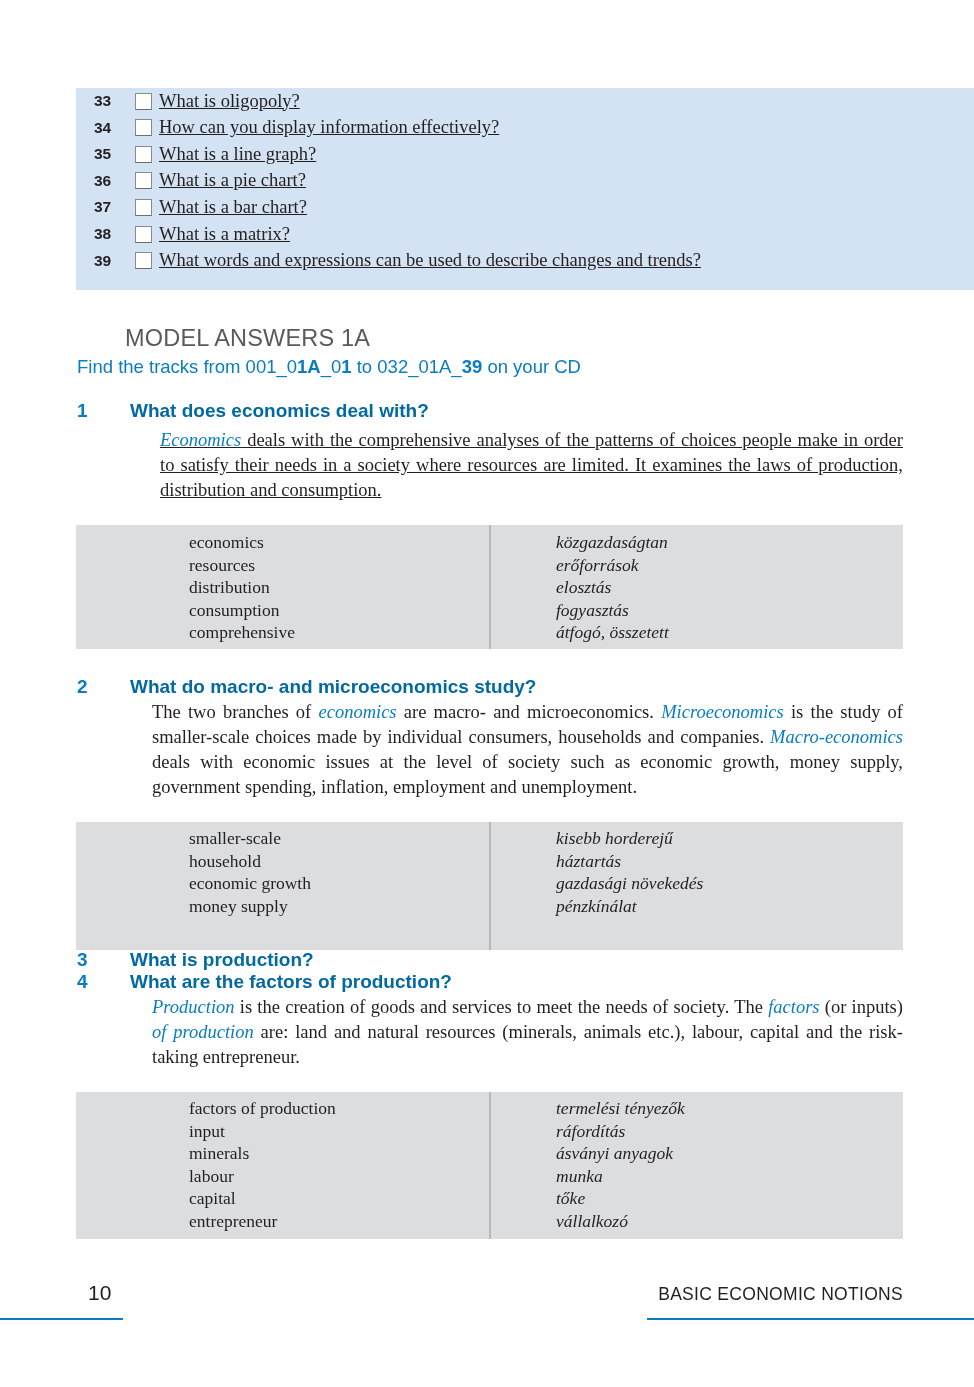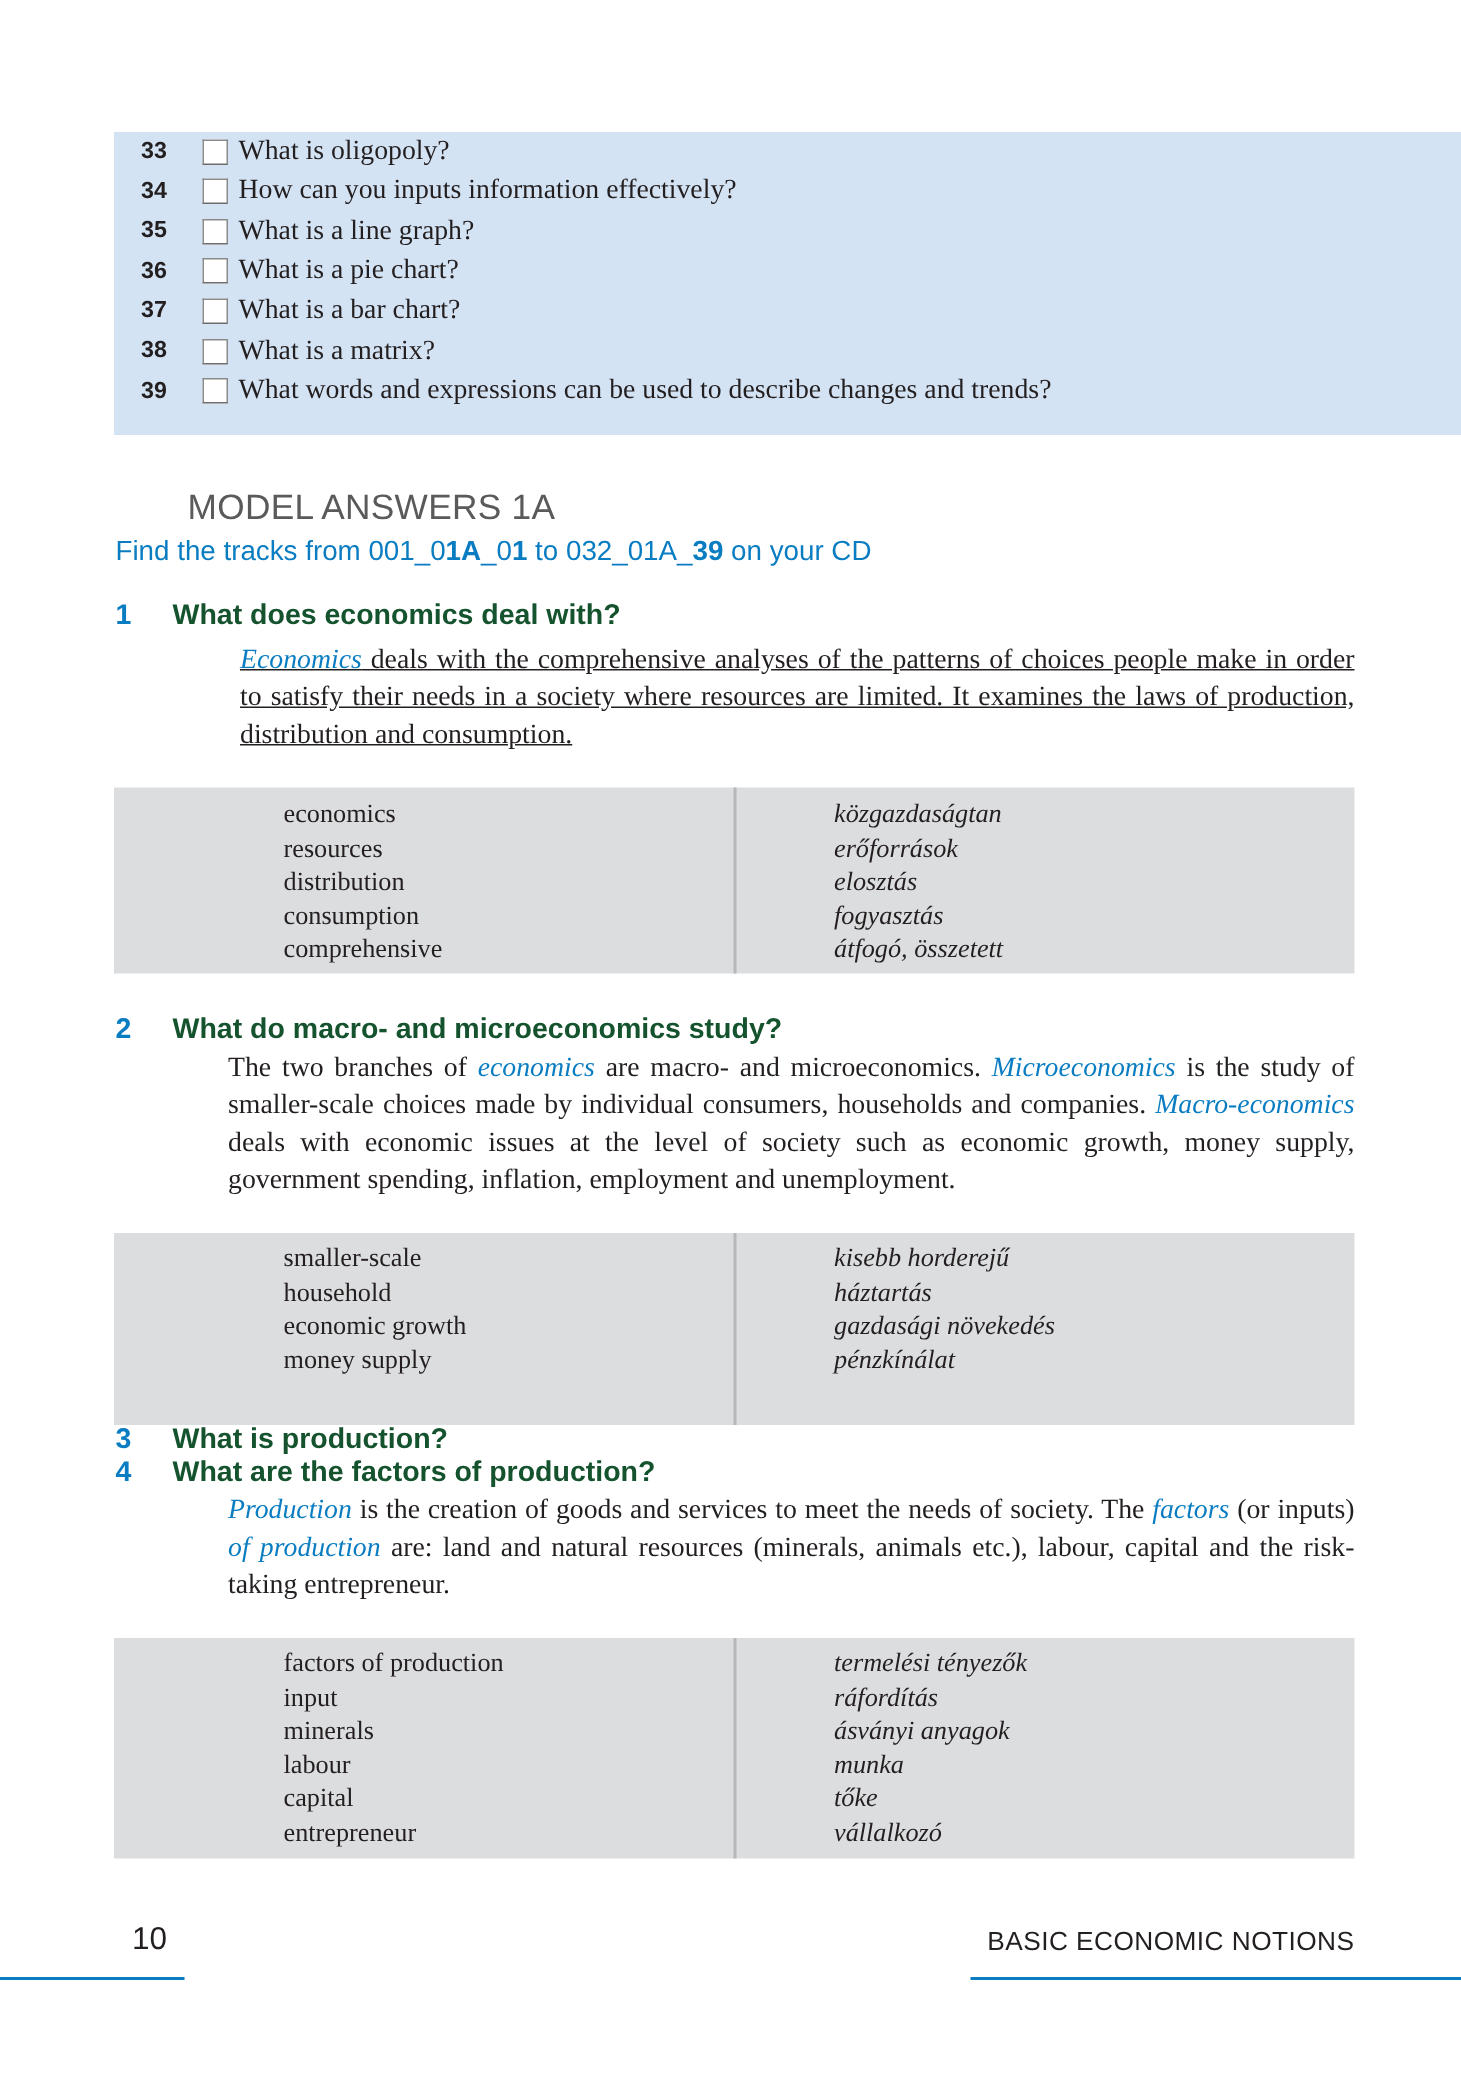--- a/index.html
+++ b/index.html
@@ -12,38 +12,38 @@
     }
     .qrow { position: absolute; left: 0; height: 26px; display: flex; align-items: center; }
     .qnum {
       position: absolute; left: 18px; width: 30px;
       font-family: "Liberation Sans", sans-serif; font-weight: bold; font-size: 15.5px; color: #231f20;
     }
     .qcheck {
       position: absolute; left: 59px; width: 17px; height: 17px;
       background: #ffffff; border: 1px solid #8a8a8a; border-bottom-color: #6d6d6d;
     }
-    .qtext { position: absolute; left: 83px; white-space: nowrap; font-size: 18.5px; }
+    .qtext { position: absolute; left: 83px; white-space: nowrap; font-size: 18.5px; text-decoration: underline; }
 
     .section-title {
       position: absolute; left: 77px; top: 325px;
       font-family: "Liberation Sans", sans-serif; font-size: 23.5px; color: #5a5a5a; letter-spacing: 0.2px; margin-left: 48px;
     }
     .section-sub {
       position: absolute; left: 77px; top: 356px;
       font-family: "Liberation Sans", sans-serif; font-size: 18.5px; color: #0a7dc2;
     }
     .section-sub b { font-weight: bold; }
 
     .qhead {
       position: absolute; left: 77px; height: 24px; display: flex; align-items: center;
       font-family: "Liberation Sans", sans-serif; font-weight: bold; font-size: 19px;
     }
     .qhead .n { color: #0a7dc2; width: 38px; }
-    .qhead .t { color: #14532d; }
+    .qhead .t { color: #0369a1; margin-left: 15px; }
 
     .para {
       position: absolute; font-size: 18.5px; line-height: 25px; text-align: justify; color: #231f20;
     }
     .para i { color: #0a7dc2; }
 
     .vocab {
       position: absolute; left: 76px; width: 827px; background: #dcdddf;
     }
     .vocab .divider { position: absolute; left: 413px; top: 0; bottom: 0; width: 2px; background: #b7b8ba; }
@@ -67,21 +67,21 @@
 
 <div class="qbox">
   <div class="qrow" style="top:0px">
     <span class="qnum">33</span>
     <span class="qcheck"></span>
     <span class="qtext">What is oligopoly?</span>
   </div>
   <div class="qrow" style="top:26.6px">
     <span class="qnum">34</span>
     <span class="qcheck"></span>
-    <span class="qtext">How can you inputs information effectively?</span>
+    <span class="qtext">How can you display information effectively?</span>
   </div>
   <div class="qrow" style="top:53.2px">
     <span class="qnum">35</span>
     <span class="qcheck"></span>
     <span class="qtext">What is a line graph?</span>
   </div>
   <div class="qrow" style="top:79.8px">
     <span class="qnum">36</span>
     <span class="qcheck"></span>
     <span class="qtext">What is a pie chart?</span>

